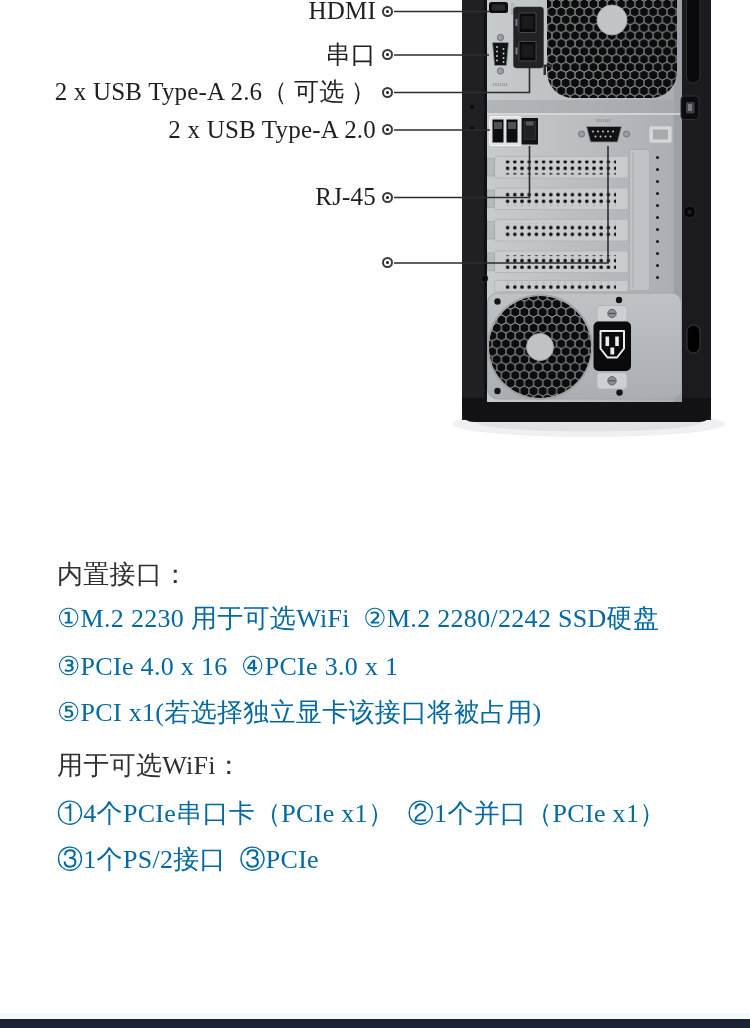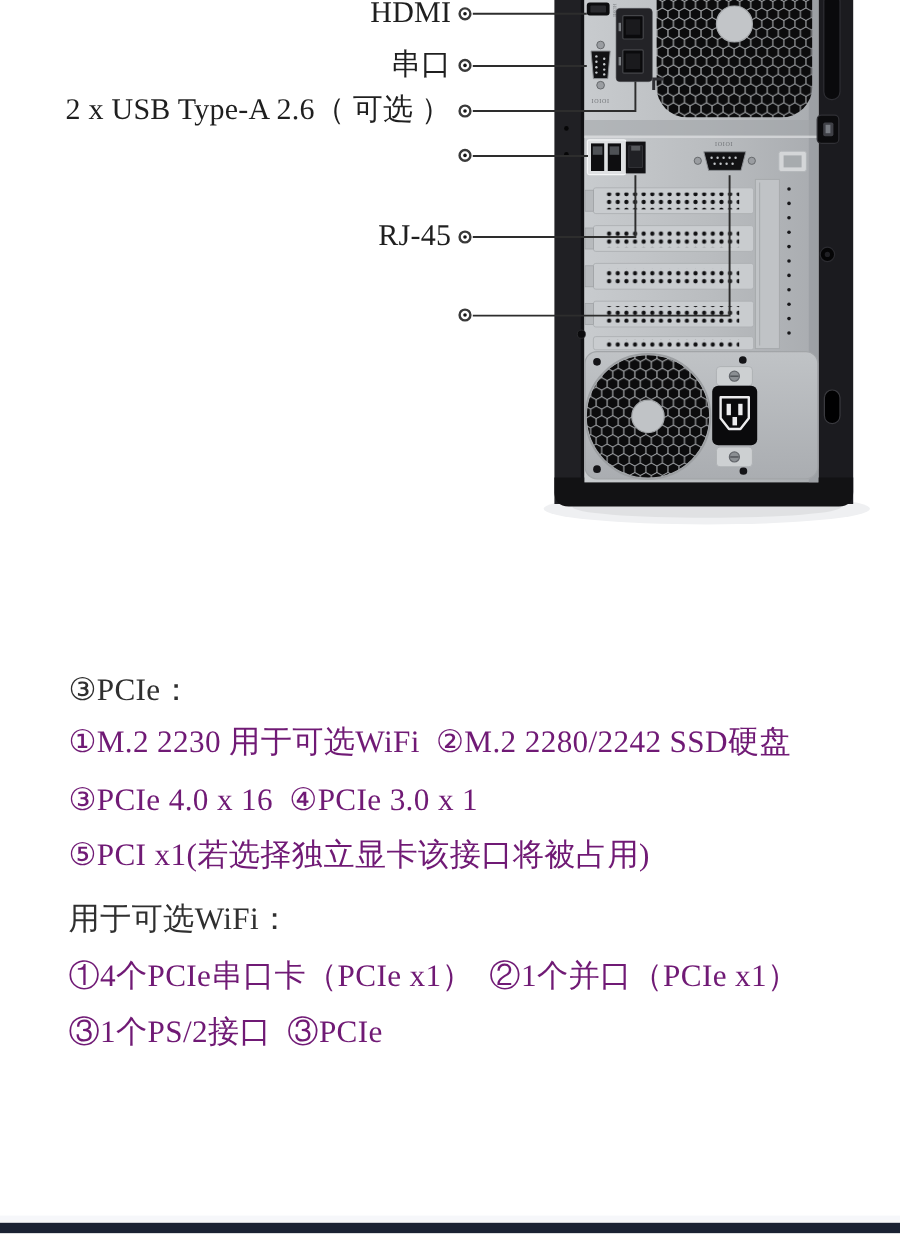--- a/index.html
+++ b/index.html
@@ -16,21 +16,21 @@
     position:absolute;width:7px;height:7px;border:2px solid #3a3a3a;border-radius:50%;
     background:#ffffff;
   }
   .co-dot{
     position:absolute;left:2px;top:2px;width:3px;height:3px;border-radius:50%;background:#141414;
   }
   
   .tower-svg{position:absolute;left:0;top:0;}
   
   .spec{
-    position:absolute;left:57px;font-size:26px;line-height:34px;color:#701a75;
+    position:absolute;left:57px;font-size:26px;line-height:34px;color:#0369a1;
     white-space:pre-wrap;letter-spacing:0.3px;
   }
   .spec-title{color:#2f2f2f;}
   
   .pre-divider{position:absolute;left:0;bottom:9px;width:750px;height:6px;background:#f6f7fa;}
   .divider{position:absolute;left:0;bottom:0;width:750px;height:9px;}
 </style>
 </head>
 <body>
 
@@ -239,20 +239,21 @@
       <path d="M394,92.5 H529.5 V68"></path>
       <path d="M394,130 H490"></path>
       <path d="M394,197.5 H529.5 V146"></path>
       <path d="M394,263 H608 V146"></path>
     </g>
   </svg>
 
   <div class="co-label" style="top:-4px">HDMI</div>
   <div class="co-label" style="top:40px">串口</div>
   <div class="co-label" style="top:77px">2 x USB Type-A 2.6（ 可选 ）</div>
+  <div class="co-label" style="top:115px">2 x USB Type-A 2.0</div>
   <div class="co-label" style="top:182px">RJ-45</div>
 
   <div class="co-bullet" style="left:382px;top:6px">
       <span class="co-dot"></span>
     </div>
   <div class="co-bullet" style="left:382px;top:49px">
       <span class="co-dot"></span>
     </div>
   <div class="co-bullet" style="left:382px;top:87px">
       <span class="co-dot"></span>
@@ -260,21 +261,21 @@
   <div class="co-bullet" style="left:382px;top:124px">
       <span class="co-dot"></span>
     </div>
   <div class="co-bullet" style="left:382px;top:192px">
       <span class="co-dot"></span>
     </div>
   <div class="co-bullet" style="left:382px;top:257px">
       <span class="co-dot"></span>
     </div>
 
-  <div class="spec spec-title" style="top:558px">③PCIe：</div>
+  <div class="spec spec-title" style="top:558px">内置接口：</div>
   <div class="spec" style="top:602px">①M.2 2230 用于可选WiFi  ②M.2 2280/2242 SSD硬盘</div>
   <div class="spec" style="top:650px">③PCIe 4.0 x 16  ④PCIe 3.0 x 1</div>
   <div class="spec" style="top:696px">⑤PCI x1(若选择独立显卡该接口将被占用)</div>
 
   <div class="spec spec-title" style="top:749px">用于可选WiFi：</div>
   <div class="spec" style="top:797px">①4个PCIe串口卡（PCIe x1）  ②1个并口（PCIe x1）</div>
   <div class="spec" style="top:843px">③1个PS/2接口  ③PCIe</div>
 
   <div class="pre-divider"></div>
   <div class="divider" style="background: rgb(26, 34, 51);"></div>

